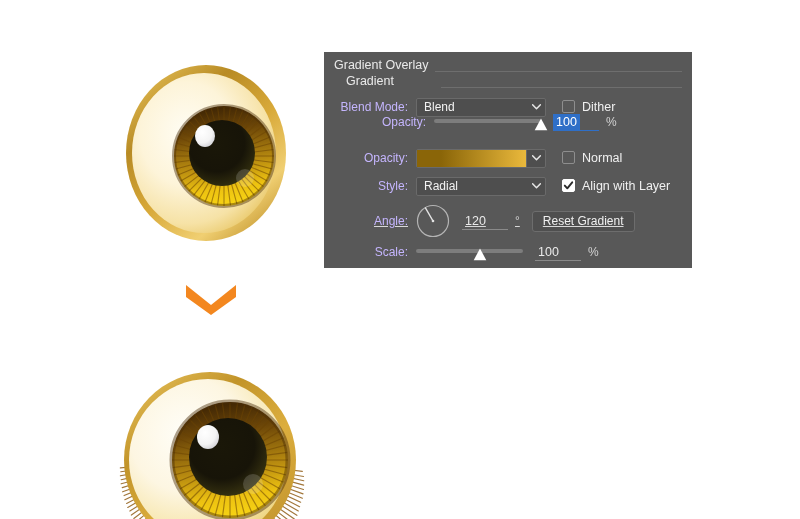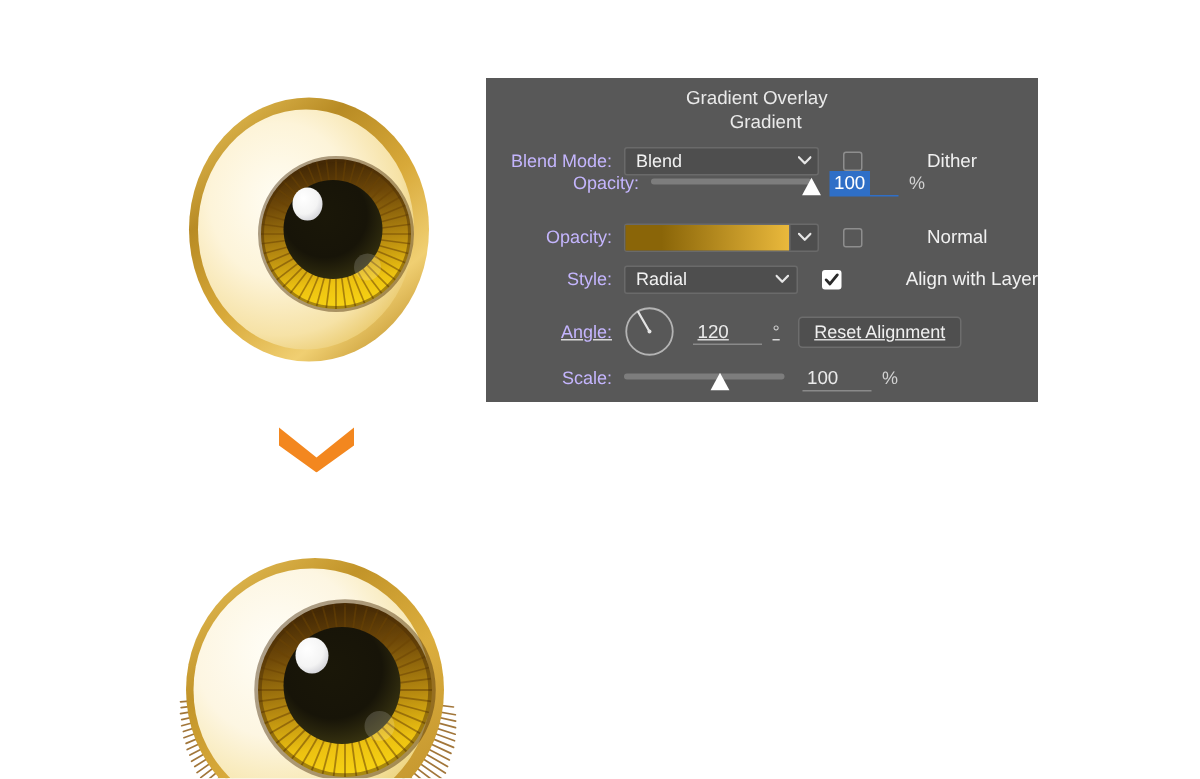--- a/index.html
+++ b/index.html
@@ -43,23 +43,22 @@
     width: 368px;
     height: 216px;
     background: #585858;
     color: #d8d8d8;
     font-size: 12px;
   }
 
   .panel-heading {
     position: absolute;
     display: flex;
-    align-items: center;
+    align-items: flex-end;
     white-space: nowrap;
-    flex-direction: column;
   }
   .panel-heading .heading-text {
     color: #eaeaea;
     font-size: 12.5px;
     padding-right: 7px;
   }
   .panel-heading .heading-rule {
     flex: 1 1 auto;
     height: 1px;
     background: #6e6e6e;
@@ -200,23 +199,21 @@
   .unit {
     font-size: 12px;
     color: #d2d2d2;
     margin-left: 7px;
     flex: 0 0 auto;
   }
 
   
   .ps-checkbox {
     display: flex;
-    align-items: center;
     flex: 0 0 auto;
-    gap: 36px;
   }
   .ps-checkbox .box {
     width: 13px;
     height: 13px;
     border-radius: 2px;
     box-sizing: border-box;
     flex: 0 0 auto;
   }
   .ps-checkbox .box.off {
     background: #585858;
@@ -792,21 +789,21 @@
       </svg>
     </span>
     <span class="spacer-12"></span>
     <div class="num-field">
       <span class="num-text">120</span>
       <span class="underline"></span>
     </div>
     <span class="unit">°</span>
     <span class="spacer-12"></span>
     <div class="ps-button">
-      <span>Reset Alignment</span>
+      <span>Reset Gradient</span>
     </div>
   </div>
 
   <div class="panel-row" id="row-scale">
     <span class="row-label">Scale:</span>
     <div class="slider">
       <span class="track"></span>
       <span class="thumb" style="left:64px">
         <svg width="14" height="13" viewBox="0 0 14 13">
             <path d="M7 0.5 L13.3 12.2 L0.7 12.2 Z" fill="#ffffff"></path>

